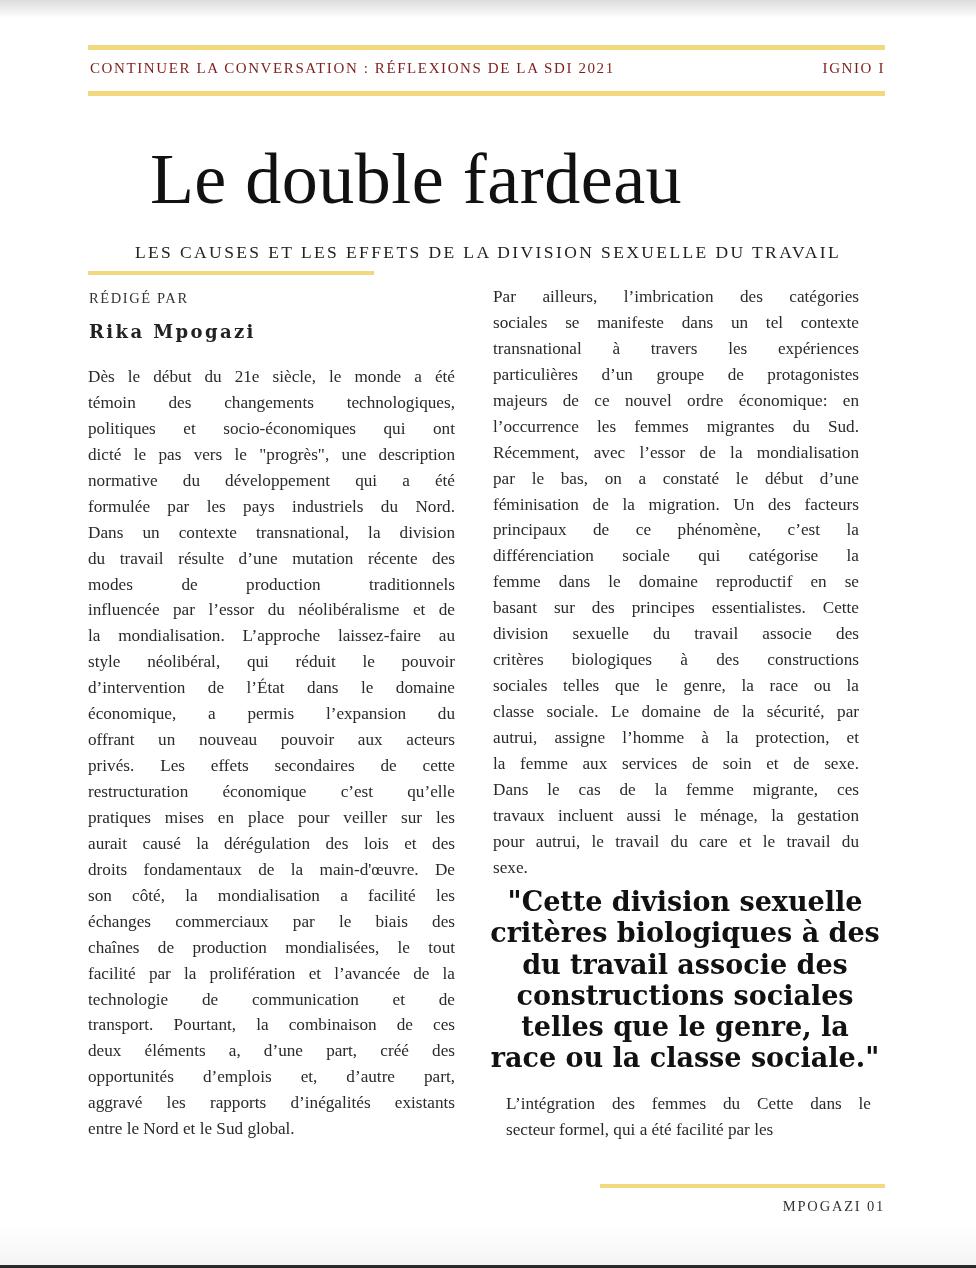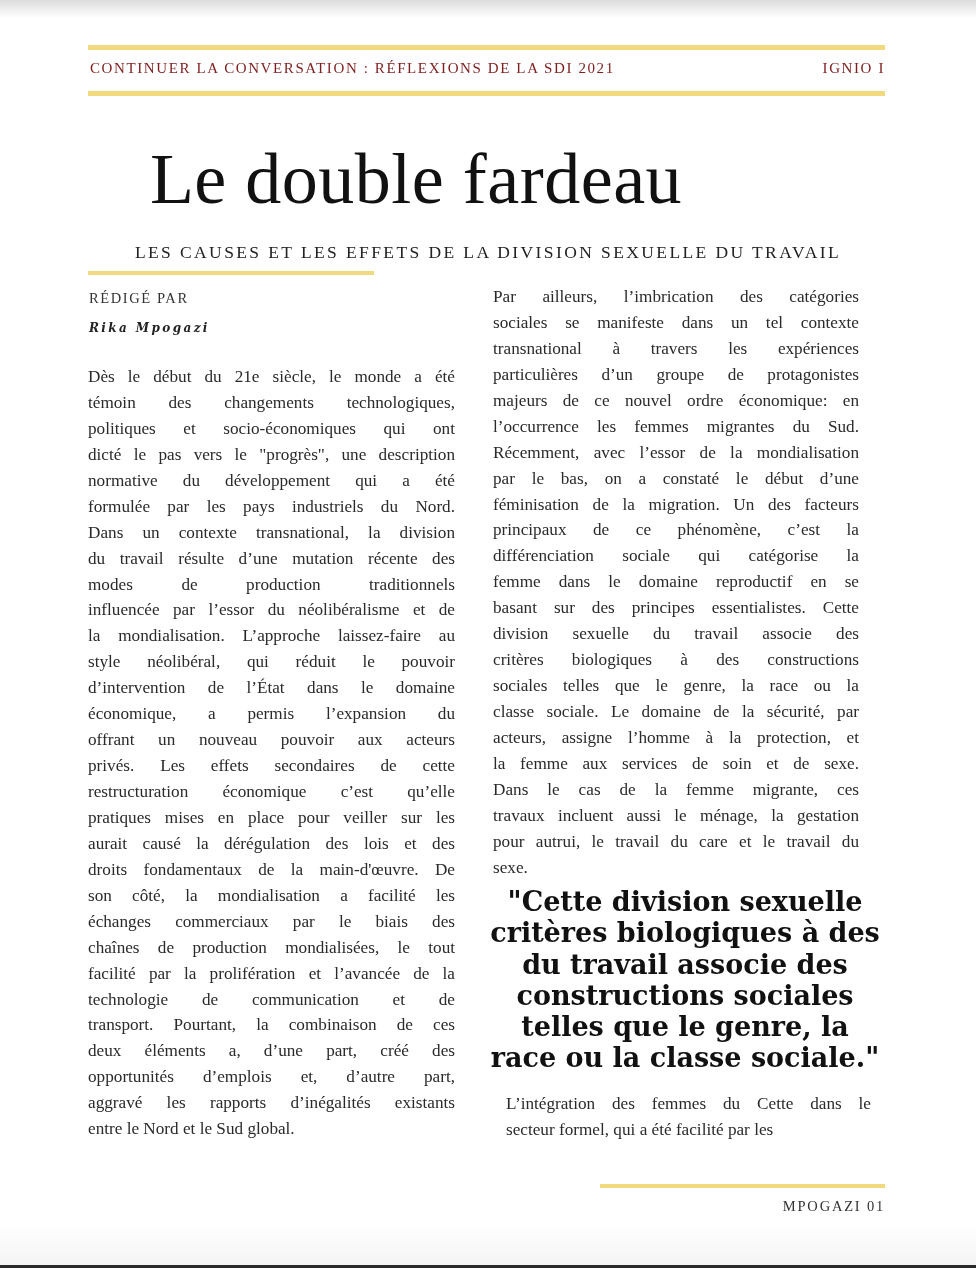--- a/index.html
+++ b/index.html
@@ -45,21 +45,21 @@
       font-size: 17.5px; letter-spacing: 2.4px; color: #222; margin-top: 16px;
     }
     .byline-label {
       position: absolute; top: 290px; left: 89px;
       font-family: "Liberation Serif", serif;
       font-size: 14.5px; letter-spacing: 1.6px; color: #333;
     }
     .byline-author {
       position: absolute; top: 321px; left: 89px;
       font-family: "DejaVu Serif", serif;
-      font-size: 12px; font-weight: bold; font-style: italic;
+      font-size: 18px; font-weight: bold; 
       letter-spacing: 2.4px; color: #222;
     }
     .col {
       position: absolute; font-family: "Liberation Serif", serif;
       font-size: 17.2px; line-height: 25.95px; color: #2a2a2a;
       text-align: justify;
     }
     .col .ln { display: block; text-align: justify; text-align-last: justify; white-space: nowrap; height: 25.95px; }
     .col .ln.last { text-align-last: left; }
     #col-left { left: 88px; top: 364px; width: 367px; }
@@ -139,21 +139,21 @@
     <span class="ln">par  le bas, on a constaté le début d’une</span>
     <span class="ln">féminisation de la migration. Un des facteurs</span>
     <span class="ln">principaux de ce phénomène, c’est la</span>
     <span class="ln">différenciation sociale qui catégorise la</span>
     <span class="ln">femme dans le domaine reproductif en se</span>
     <span class="ln">basant sur des principes essentialistes. Cette</span>
     <span class="ln">division sexuelle du travail associe des</span>
     <span class="ln">critères biologiques à des constructions</span>
     <span class="ln">sociales telles que le genre, la race ou la</span>
     <span class="ln">classe sociale. Le domaine de la sécurité, par</span>
-    <span class="ln">acteurs, assigne l’homme à la protection, et</span>
+    <span class="ln">autrui, assigne l’homme à la protection, et</span>
     <span class="ln">la femme aux services de soin et de sexe.</span>
     <span class="ln">Dans le cas de la femme migrante, ces</span>
     <span class="ln">travaux incluent aussi le ménage, la gestation</span>
     <span class="ln">pour autrui, le travail du care et le travail du</span>
     <span class="ln last">sexe.</span>
   </div>
 
 <div class="pullquote">
     <div>"Cette division sexuelle</div>
     <div>critères biologiques à des</div>

